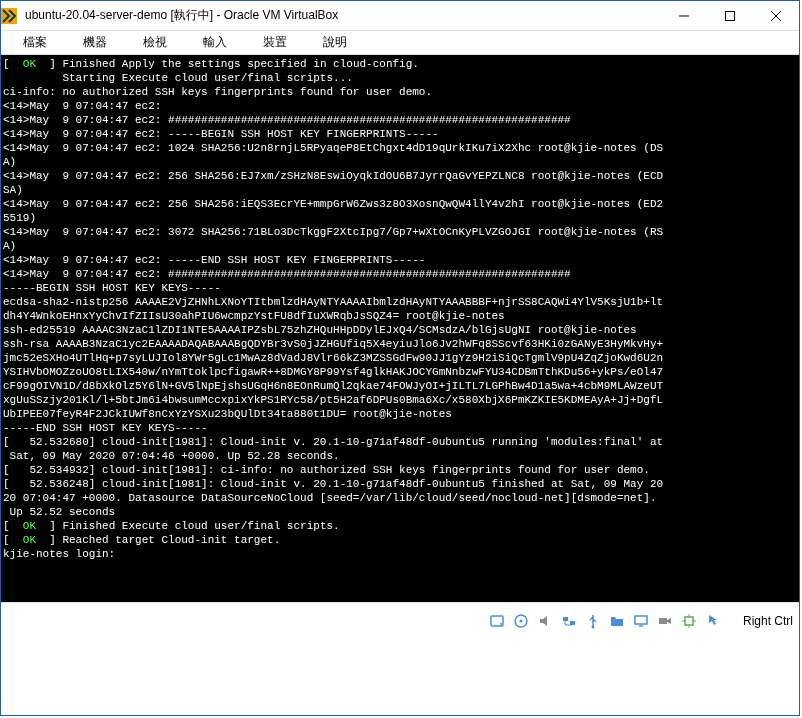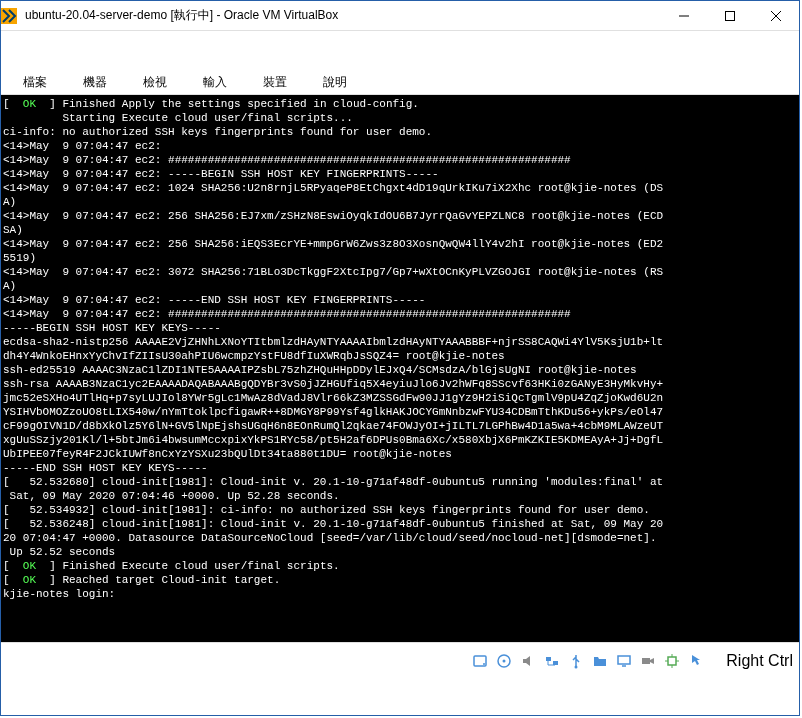--- a/index.html
+++ b/index.html
@@ -48,21 +48,20 @@
     color: #000;
   }
   .menubar {
     height: 24px;
     display: flex;
     align-items: center;
     padding-left: 4px;
     gap: 0;
     font-size: 12px;
     border-bottom: 1px solid #e0e0e0;
-    margin-top: 40px;
   }
   .menubar .menu-item {
     padding: 3px 18px;
     cursor: default;
   }
   .terminal {
     background: #000;
     color: #fff;
     font-family: "Consolas","Courier New",monospace;
     font-size: 11px;
@@ -90,21 +89,21 @@
     width: 18px;
     height: 18px;
     display: flex;
     align-items: center;
     justify-content: center;
     font-size: 13px;
     color: #4a90d9;
   }
   .status-icon.gray { color: #8a8a8a; }
   .host-key {
-    font-size: 16px;
+    font-size: 12px;
     color: #000;
     margin-left: 15px;
   }
   .watermark {
     position: absolute;
     right: 60px;
     bottom: 14px;
     font-size: 28px;
     font-weight: bold;
     color: #4a90d9;

